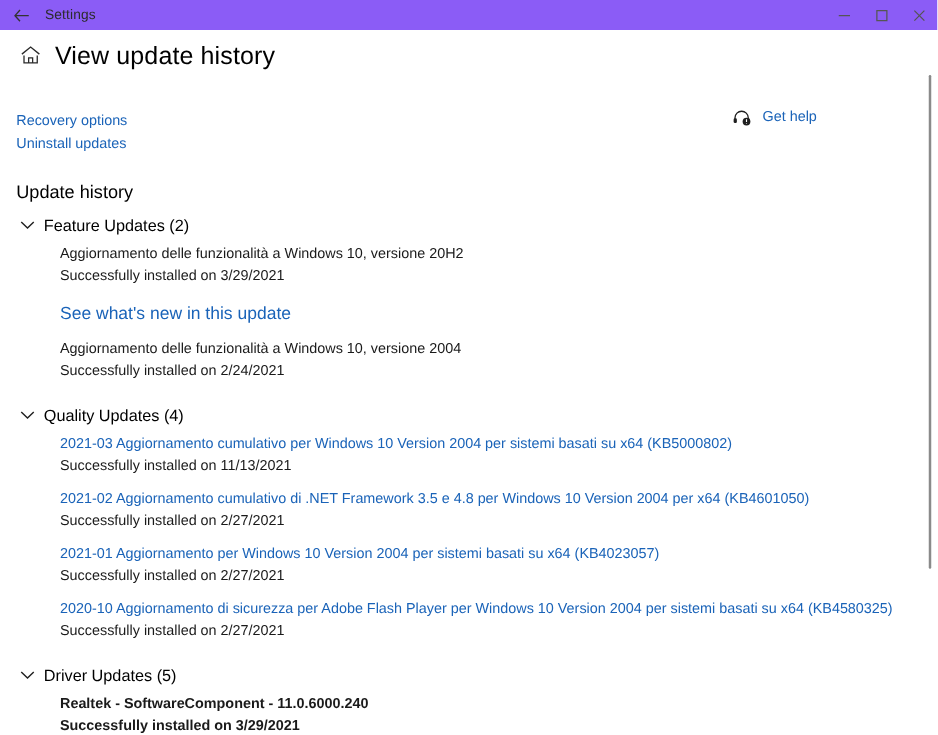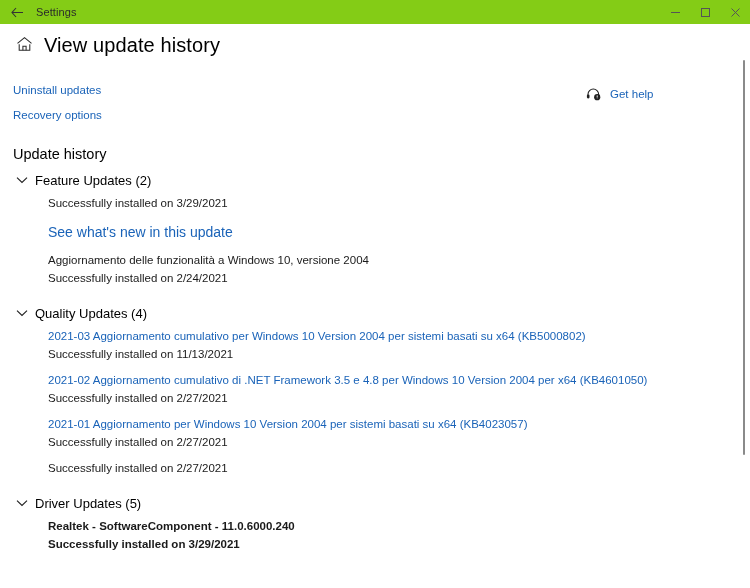--- a/index.html
+++ b/index.html
@@ -9,21 +9,21 @@
     overflow: hidden;
     background: #ffffff;
     font-family: "Liberation Sans", sans-serif;
     -webkit-font-smoothing: antialiased;
   }
 
   
   .titlebar {
     position: relative;
     height: 24px;
-    background: #84cc16;
+    background: #8b5cf6;
     display: flex;
     align-items: center;
   }
   .tb-back {
     width: 34px; height: 24px;
     display: flex; align-items: center; justify-content: center;
     color: #333333;
   }
   .tb-back svg { display: block; }
   .tb-title {
@@ -234,22 +234,22 @@
       <path d="M3.2 8.3V14.3H13.8V8.3"></path>
       <path d="M6.9 14.3V10.3H10.1V14.3"></path>
     </svg>
   </div>
   <div class="page-title">View update history</div>
 </div>
 
 <div class="content">
 
   <div class="links-row">
+    <div><span class="lnk link-recovery">Recovery options</span></div>
     <div><span class="lnk link-uninstall">Uninstall updates</span></div>
-    <div><span class="lnk link-recovery">Recovery options</span></div>
 
     <div class="gethelp">
       <span class="gethelp-icon">
         <svg width="15" height="14" viewBox="0 0 15 14" fill="none" stroke="currentColor" stroke-width="1.05">
           <path d="M2 8.2V7.2C2 4.3 4.4 2 7.3 2C10.2 2 12.6 4.3 12.6 7.2V8.2"></path>
           <rect x="0.9" y="7.6" width="2.6" height="3.8" rx="1.1" fill="currentColor" stroke="none"></rect>
           <rect x="11.1" y="7.6" width="2.6" height="3.8" rx="1.1" fill="currentColor" stroke="none"></rect>
           <circle cx="11.2" cy="10.2" r="3.1" fill="currentColor" stroke="none"></circle>
           <path d="M11.2 8.4V10.6M11.2 11.6V11.9" stroke="#ffffff" stroke-width="0.9"></path>
         </svg>
@@ -265,20 +265,21 @@
         <div class="group-header">
           <span class="chev">
             <svg width="12" height="8" viewBox="0 0 12 8" fill="none" stroke="currentColor" stroke-width="1.15">
               <path d="M1 1.6L6 6.4L11 1.6"></path>
             </svg>
           </span>
           <span class="group-label">Feature Updates (2)</span>
         </div>
         <div class="items">
           <div class="item">
+            <div class="item-title">Aggiornamento delle funzionalità a Windows 10, versione 20H2</div>
             <div class="item-status">Successfully installed on 3/29/2021</div>
             <div><span class="item-link">See what's new in this update</span></div>
           </div>
           <div class="item">
             <div class="item-title">Aggiornamento delle funzionalità a Windows 10, versione 2004</div>
             <div class="item-status">Successfully installed on 2/24/2021</div>
           </div>
         </div>
       </div>
       <div class="group group-quality">
@@ -297,20 +298,21 @@
           </div>
           <div class="item">
             <div class="item-title islink">2021-02 Aggiornamento cumulativo di .NET Framework 3.5 e 4.8 per Windows 10 Version 2004 per x64 (KB4601050)</div>
             <div class="item-status">Successfully installed on 2/27/2021</div>
           </div>
           <div class="item">
             <div class="item-title islink">2021-01 Aggiornamento per Windows 10 Version 2004 per sistemi basati su x64 (KB4023057)</div>
             <div class="item-status">Successfully installed on 2/27/2021</div>
           </div>
           <div class="item">
+            <div class="item-title islink">2020-10 Aggiornamento di sicurezza per Adobe Flash Player per Windows 10 Version 2004 per sistemi basati su x64 (KB4580325)</div>
             <div class="item-status">Successfully installed on 2/27/2021</div>
           </div>
         </div>
       </div>
       <div class="group group-driver">
         <div class="group-header">
           <span class="chev">
             <svg width="12" height="8" viewBox="0 0 12 8" fill="none" stroke="currentColor" stroke-width="1.15">
               <path d="M1 1.6L6 6.4L11 1.6"></path>
             </svg>

